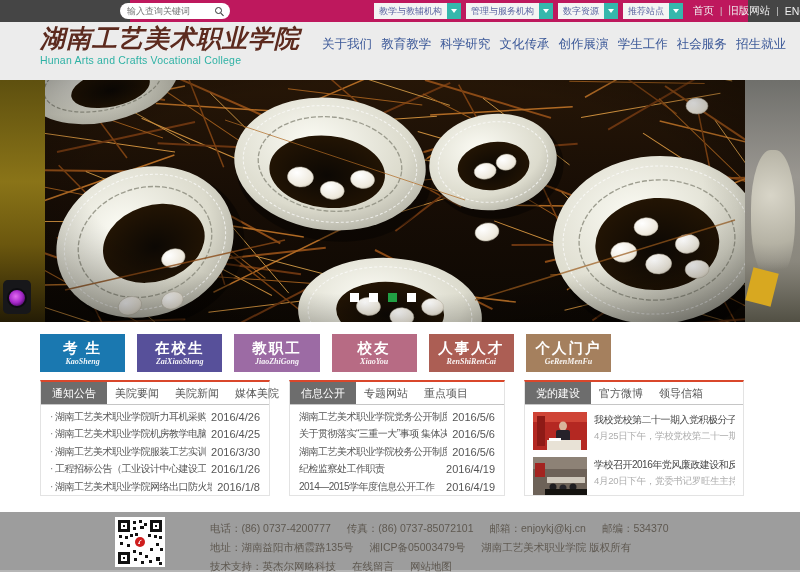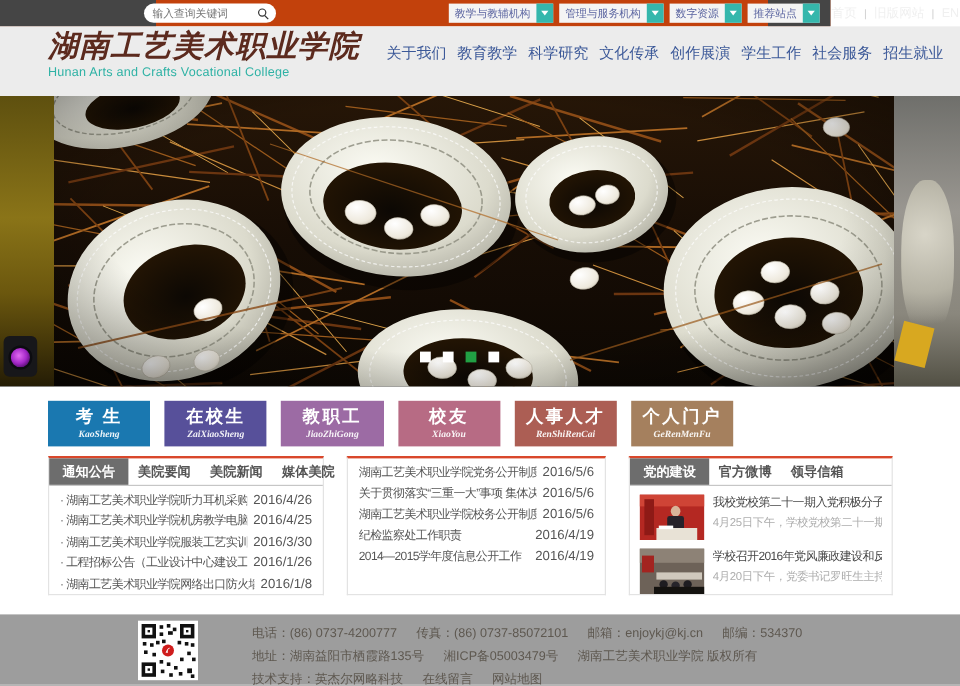--- a/index.html
+++ b/index.html
@@ -1,21 +1,21 @@
 <!DOCTYPE html>
 <html><head>
 <meta charset="utf-8">
 <style>
   * { margin:0; padding:0; box-sizing:border-box; }
   html,body { width:800px; height:572px; }
   body { position:relative; overflow:hidden; background:#fff;
          font-family:"Liberation Sans","DejaVu Sans",sans-serif; }
 
   
-  .topbar { position:absolute; top:0; left:0; width:692px; height:22px; background:#c2410c; }
+  .topbar { position:absolute; top:0; left:0; width:800px; height:22px; background:#be185d; }
   .topbar-darkleft { position:absolute; left:0; top:0; width:130px; height:22px; background:#454545; }
   .topbar-darkright { position:absolute; right:0; top:0; width:52px; height:22px; background:#454545; }
   .search { position:absolute; left:120px; top:3px; width:110px; height:16px; background:#fff;
             border-radius:9px; display:flex; align-items:center; padding:0 7px; z-index:2; }
   .search input { border:none; outline:none; flex:1; min-width:0; font-size:9px; color:#555; background:transparent;
                   font-family:"Liberation Sans","DejaVu Sans",sans-serif; }
   .mag { position:relative; width:8px; height:8px; flex-shrink:0; }
   .mag::before { content:""; position:absolute; left:0; top:0; width:5px; height:5px;
                  border:1.4px solid #333; border-radius:50%; }
   .mag::after { content:""; position:absolute; width:4px; height:1.4px; background:#333;
@@ -68,21 +68,21 @@
   .qcn { font-size:14.5px; font-weight:bold; letter-spacing:2px; line-height:17px; }
   .qpy { font-family:"Liberation Serif","DejaVu Serif",serif; font-style:italic; font-weight:bold;
          font-size:8px; line-height:10px; opacity:.92; }
 
   
   .news { position:absolute; top:380px; left:40px; display:grid;
           grid-template-columns:230px 216px 220px; column-gap:19px; }
   .nbox { background:#fff; border:1px solid #e3e3e3; border-top:2px solid #d9472b; height:116px; }
   .tabs { display:flex; align-items:stretch; height:23px; border-bottom:1px solid #c6c6c6; }
   .tab { font-size:11px; color:#555; display:flex; align-items:center; padding:0 8px;
-         white-space:nowrap; cursor:pointer;font-weight:bold; }
+         white-space:nowrap; cursor:pointer; }
   .tab.active { background:#6d6d6d; color:#fff; padding:0 11px; }
   .nlist { padding:3px 9px 0 9px; }
   .nrow { display:flex; justify-content:space-between; align-items:center;
           font-size:10px; letter-spacing:-0.5px; color:#555; height:17.5px; white-space:nowrap; }
   .nrow .t { overflow:hidden; margin-right:5px; cursor:pointer; }
   .nrow .d { flex-shrink:0; letter-spacing:0; font-size:11px; color:#555; }
   .nrow.bulleted .t::before { content:"· "; color:#777; }
   .pitem { display:flex; margin:7px 8px 0 8px; cursor:pointer; }
   .pthumb { width:54px; height:38px; margin-right:7px; flex-shrink:0; display:block; }
   .pmeta { min-width:0; overflow:hidden; }
@@ -347,20 +347,25 @@
         <span class="d">2016/1/26</span>
       </div>
       <div class="nrow bulleted">
         <span class="t">湖南工艺美术职业学院网络出口防火墙采购招标</span>
         <span class="d">2016/1/8</span>
       </div>
     </div>
   </div>
 
   <div class="nbox">
+    <div class="tabs">
+      <span class="tab active">信息公开</span>
+      <span class="tab">专题网站</span>
+      <span class="tab">重点项目</span>
+    </div>
     <div class="nlist">
       <div class="nrow">
         <span class="t">湖南工艺美术职业学院党务公开制度</span>
         <span class="d">2016/5/6</span>
       </div>
       <div class="nrow">
         <span class="t">关于贯彻落实“三重一大”事项 集体决</span>
         <span class="d">2016/5/6</span>
       </div>
       <div class="nrow">

